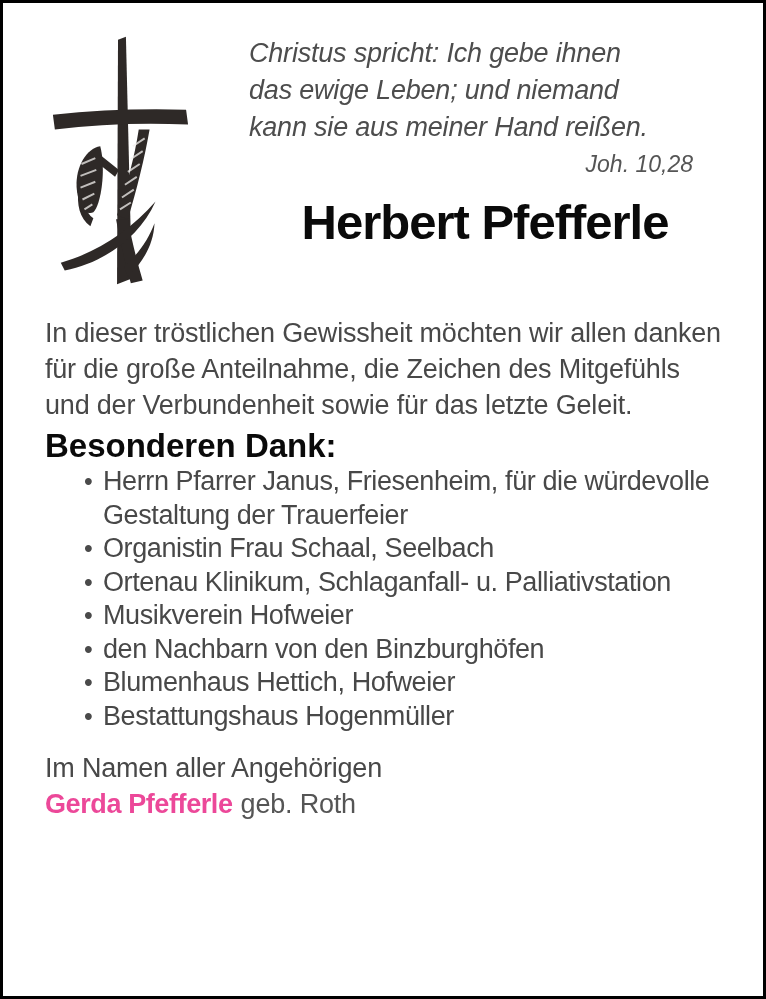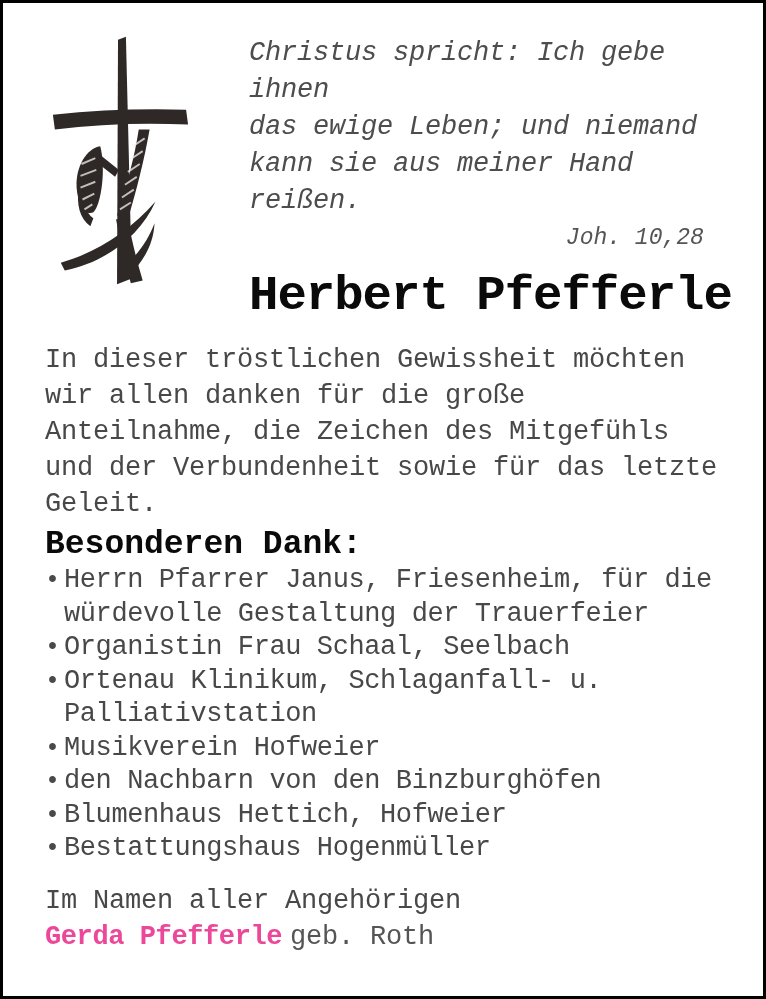--- a/index.html
+++ b/index.html
@@ -1,32 +1,32 @@
 <!DOCTYPE html>
 <html><head>
 <meta charset="utf-8">
 <style>
   html,body{margin:0;padding:0;background:#ffffff;}
   .page{
     width:766px;height:999px;box-sizing:border-box;
     border:3px solid #000;background:#fff;
     padding:24px 42px 0 42px;
-    font-family:Liberation Mono, monospace;
+    font-family:Liberation Sans, sans-serif;
     color:#484848;overflow:hidden;
   }
   .header{display:flex;align-items:flex-start;}
   .cross-wrap{flex:0 0 auto;width:148px;height:268px;margin-top:2px;}
   .head-col{flex:1 1 auto;margin-left:56px;margin-top:8px;}
   .quote{font-style:italic;font-size:27px;line-height:37px;color:#4d4d4d;letter-spacing:-0.2px;}
   .quote-ref{font-style:italic;font-size:23px;line-height:29px;color:#555;text-align:right;padding-right:28px;margin-top:4px;}
   .name{font-size:49px;line-height:55px;font-weight:bold;color:#0a0a0a;text-align:center;margin-top:16px;letter-spacing:-1px;white-space:nowrap;}
   .dates{display:flex;justify-content:center;gap:44px;font-size:26px;line-height:30px;color:#555;margin-top:4px;}
   .intro{font-size:27px;line-height:36px;margin-top:18px;letter-spacing:-0.2px;}
   .thanks-h{font-size:33px;line-height:34px;font-weight:bold;color:#0a0a0a;margin-top:6px;}
-  .list{margin-top:2px;}
+  .list{margin-top:2px;margin-left:39px;}
   .item{font-size:27px;line-height:33.5px;letter-spacing:-0.4px;padding-left:19px;text-indent:-19px;}
   .bullet{display:inline-block;width:19px;text-indent:0;font-size:25px;color:#4a4a4a;}
   .place{font-size:27px;line-height:34px;margin-top:16px;letter-spacing:-0.2px;}
   .closing{font-size:27px;line-height:34px;margin-top:18px;letter-spacing:-0.2px;}
   .sig{font-size:27px;line-height:34px;margin-top:2px;letter-spacing:-0.2px;}
   .sig-name{font-weight:bold;color:#ec4899;letter-spacing:-0.4px;}
   .sig-suffix{color:#555;margin-left:8px;}
 </style>
 </head>
 <body>

